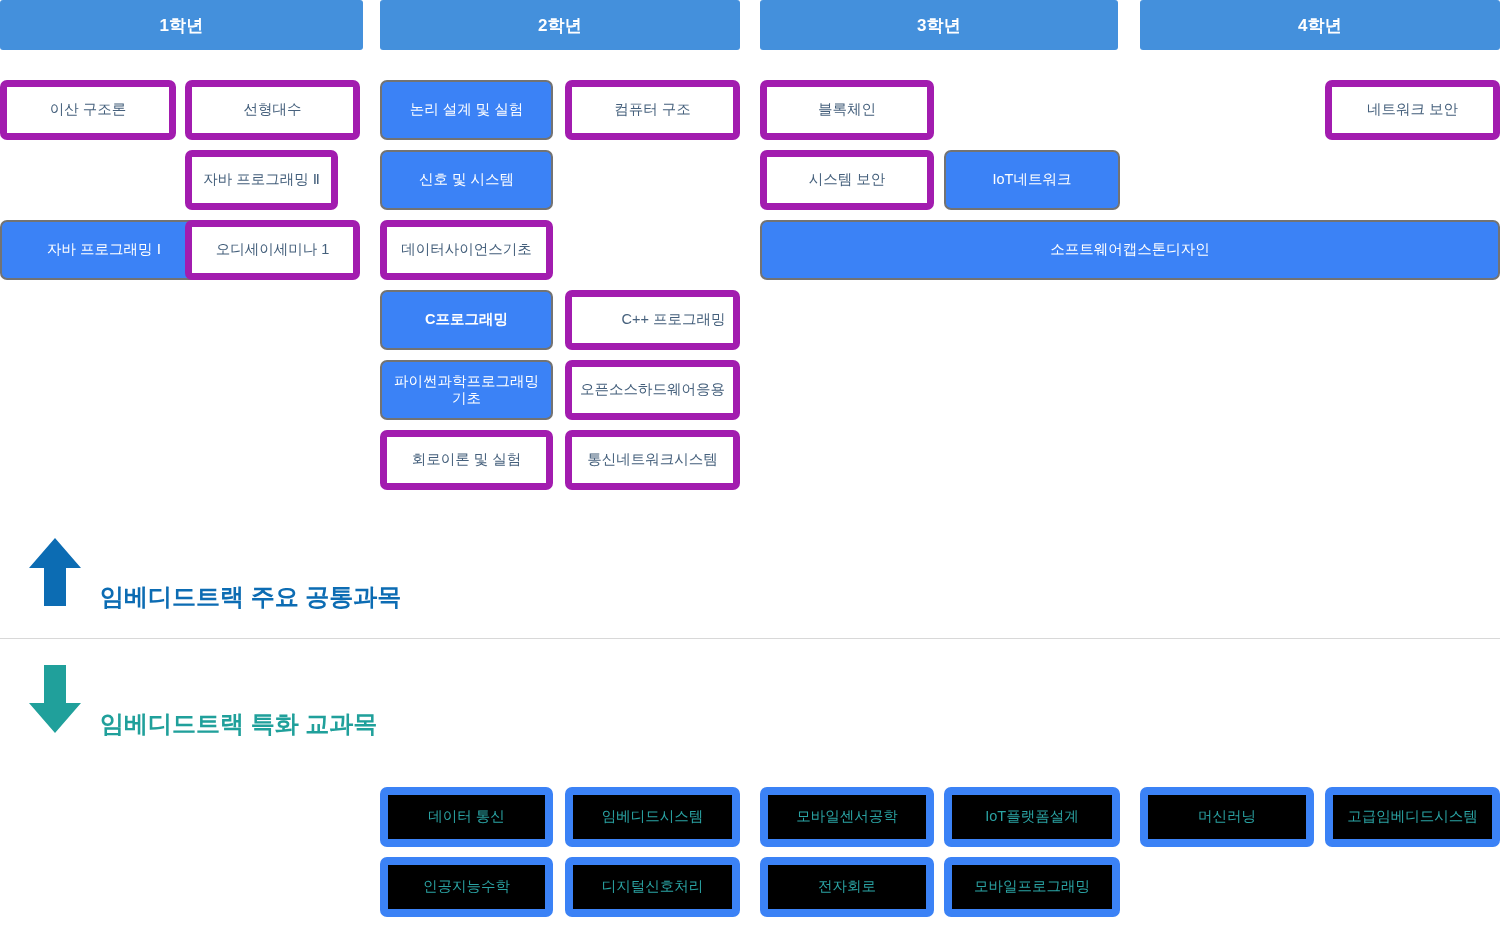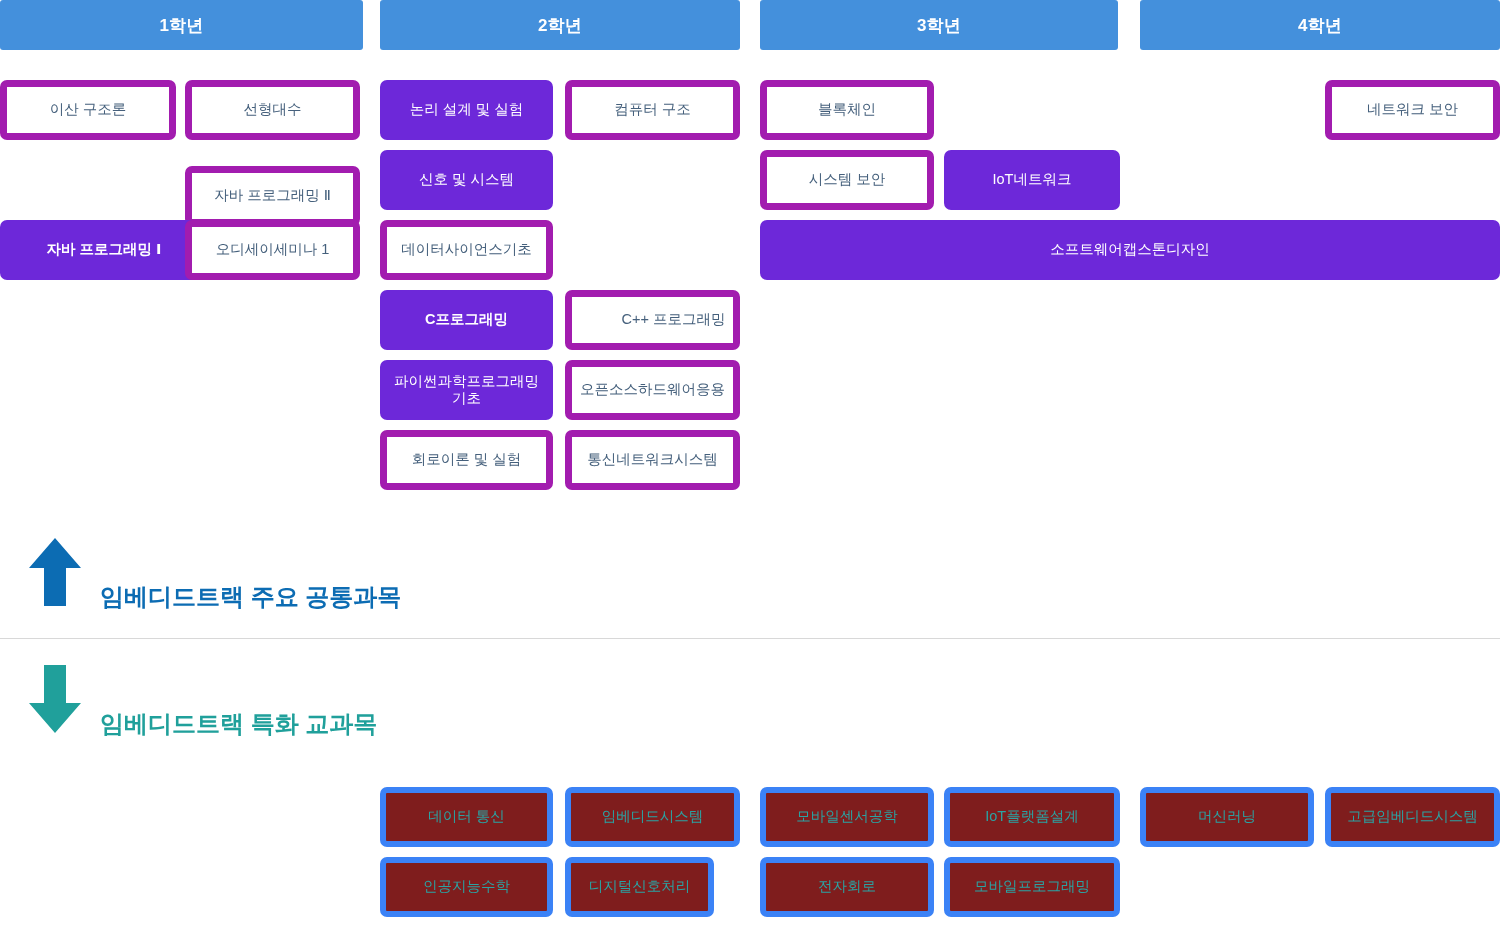--- a/index.html
+++ b/index.html
@@ -38,27 +38,27 @@
     font-size:14.5px;
     line-height:1.2;
     padding:2px 6px;
   }
   .box.plain{
     background:#ffffff;
     border:7px solid #a21caf;
     color:#45607c;
   }
   .box.fill{
-    background:#6d28d9;
-    border:2px solid #6d28d9;
+    background:#3b82f6;
+    border:2px solid #737373;
     color:#ffffff;
   }
   .box.teal{
-    background:#7f1d1d;
-    border:6px solid #3b82f6;
+    background:#000000;
+    border:8px solid #3b82f6;
     color:#2aa3a3;
   }
 
   
   .divider{
     position:absolute;
     left:0;top:638px;width:1500px;height:1px;
     background:#d8d8d8;
   }
   .legend-label{
@@ -85,25 +85,25 @@
       <div class="year-head" style="left: 1140px; top: 0px; width: 360px;">4학년</div>
     </div>
 
   <div id="common-courses">
       <div class="box plain" style="left: 0px; top: 80px; width: 176px;">이산 구조론</div>
       <div class="box plain" style="left: 185px; top: 80px; width: 175px;">선형대수</div>
       <div class="box fill" style="left: 380px; top: 80px; width: 173px;">논리 설계 및 실험</div>
       <div class="box plain" style="left: 565px; top: 80px; width: 175px;">컴퓨터 구조</div>
       <div class="box plain" style="left: 760px; top: 80px; width: 174px;">블록체인</div>
       <div class="box plain" style="left: 1325px; top: 80px; width: 175px;">네트워크 보안</div>
-      <div class="box plain" style="left: 185px; top: 166px; width: 175px;">자바 프로그래밍 Ⅱ</div>
+      <div class="box plain" style="left: 185px; top: 150px; width: 153px;">자바 프로그래밍 Ⅱ</div>
       <div class="box fill" style="left: 380px; top: 150px; width: 173px;">신호 및 시스템</div>
       <div class="box plain" style="left: 760px; top: 150px; width: 174px;">시스템 보안</div>
       <div class="box fill" style="left: 944px; top: 150px; width: 176px;">IoT네트워크</div>
-      <div class="box fill" style="left: 0px; top: 220px; width: 208px; font-weight: bold;">자바 프로그래밍 Ⅰ</div>
+      <div class="box fill" style="left: 0px; top: 220px; width: 208px;">자바 프로그래밍 Ⅰ</div>
       <div class="box plain" style="left: 185px; top: 220px; width: 175px;">오디세이세미나 1</div>
       <div class="box plain" style="left: 380px; top: 220px; width: 173px;">데이터사이언스기초</div>
       <div class="box fill" style="left: 760px; top: 220px; width: 740px;">소프트웨어캡스톤디자인</div>
       <div class="box fill" style="left: 380px; top: 290px; width: 173px; font-weight: bold;">C프로그래밍</div>
       <div class="box plain" style="left: 565px; top: 290px; width: 175px; padding-left: 48px;">C++ 프로그래밍</div>
       <div class="box fill" style="left: 380px; top: 360px; width: 173px;">파이썬과학프로그래밍기초</div>
       <div class="box plain" style="left: 565px; top: 360px; width: 175px;">오픈소스하드웨어응용</div>
       <div class="box plain" style="left: 380px; top: 430px; width: 173px;">회로이론 및 실험</div>
       <div class="box plain" style="left: 565px; top: 430px; width: 175px;">통신네트워크시스템</div>
     </div>
@@ -122,18 +122,18 @@
   <div class="divider"></div>
 
   <div id="track-courses">
       <div class="box teal" style="left: 380px; top: 787px; width: 173px;">데이터 통신</div>
       <div class="box teal" style="left: 565px; top: 787px; width: 175px;">임베디드시스템</div>
       <div class="box teal" style="left: 760px; top: 787px; width: 174px;">모바일센서공학</div>
       <div class="box teal" style="left: 944px; top: 787px; width: 176px;">IoT플랫폼설계</div>
       <div class="box teal" style="left: 1140px; top: 787px; width: 174px;">머신러닝</div>
       <div class="box teal" style="left: 1325px; top: 787px; width: 175px;">고급임베디드시스템</div>
       <div class="box teal" style="left: 380px; top: 857px; width: 173px;">인공지능수학</div>
-      <div class="box teal" style="left: 565px; top: 857px; width: 149px;">디지털신호처리</div>
+      <div class="box teal" style="left: 565px; top: 857px; width: 175px;">디지털신호처리</div>
       <div class="box teal" style="left: 760px; top: 857px; width: 174px; text-align: center;">전자회로</div>
       <div class="box teal" style="left: 944px; top: 857px; width: 176px;">모바일프로그래밍</div>
     </div>
 
 </div>
 
 </body></html>

